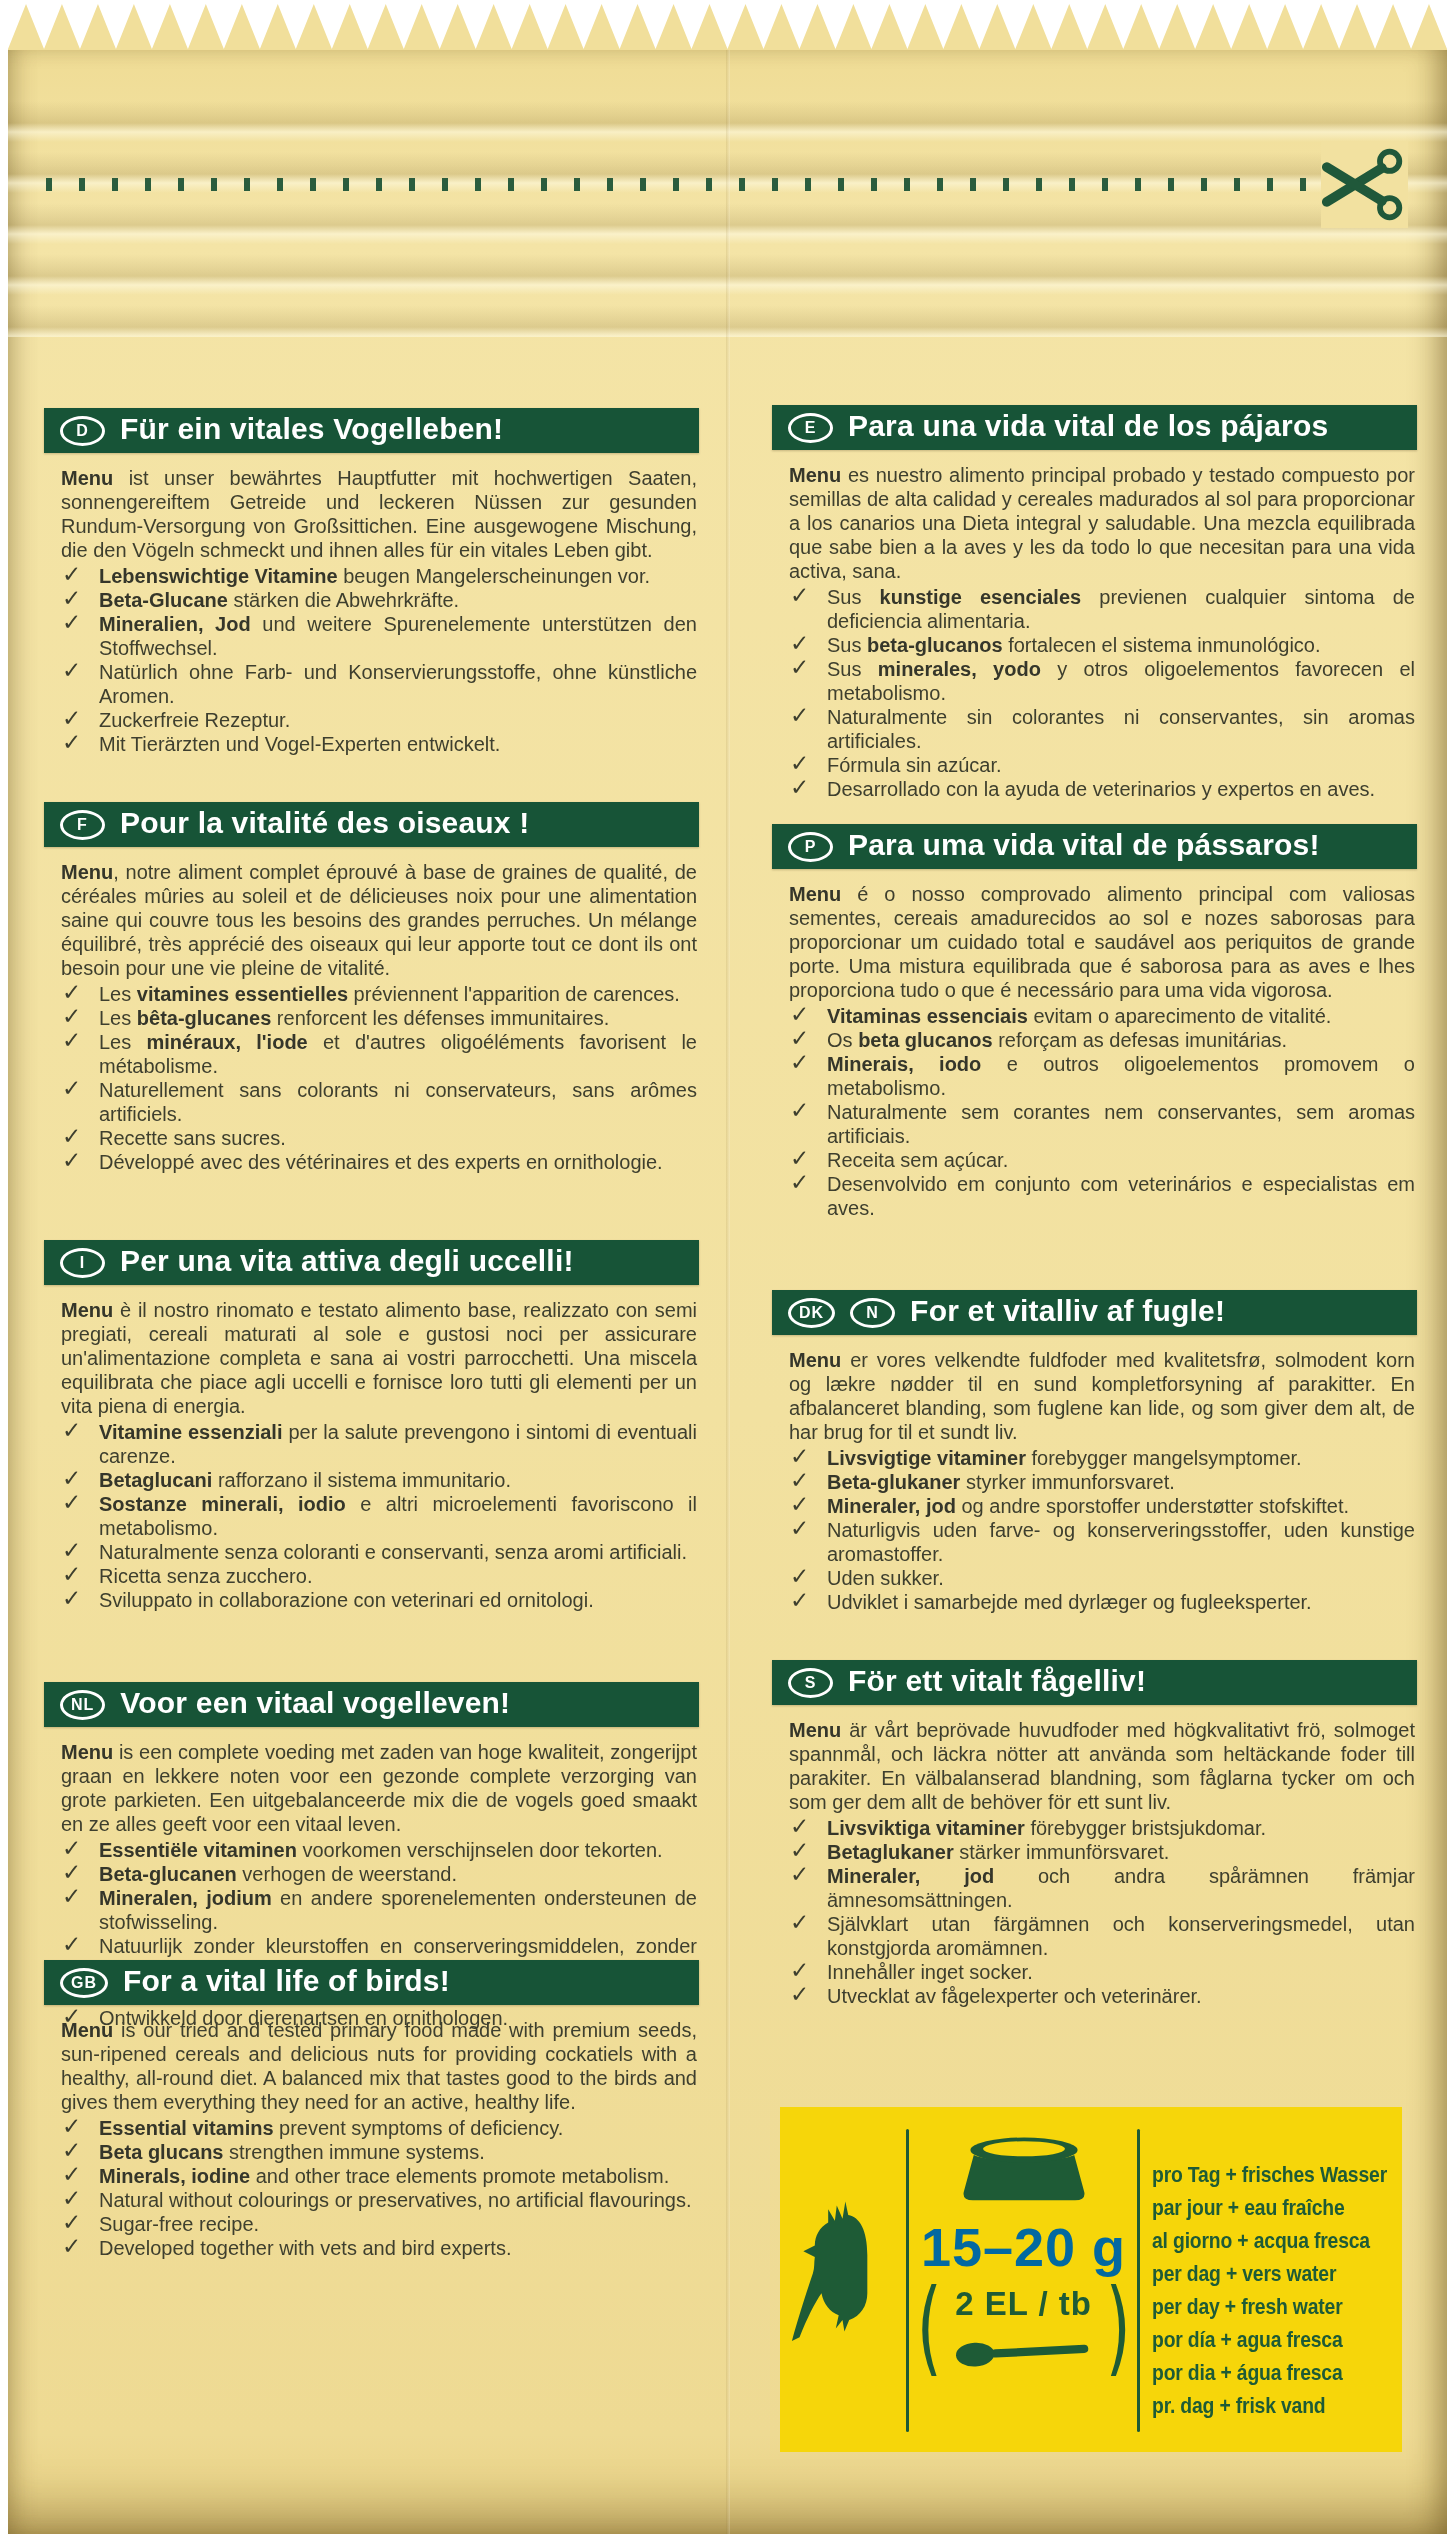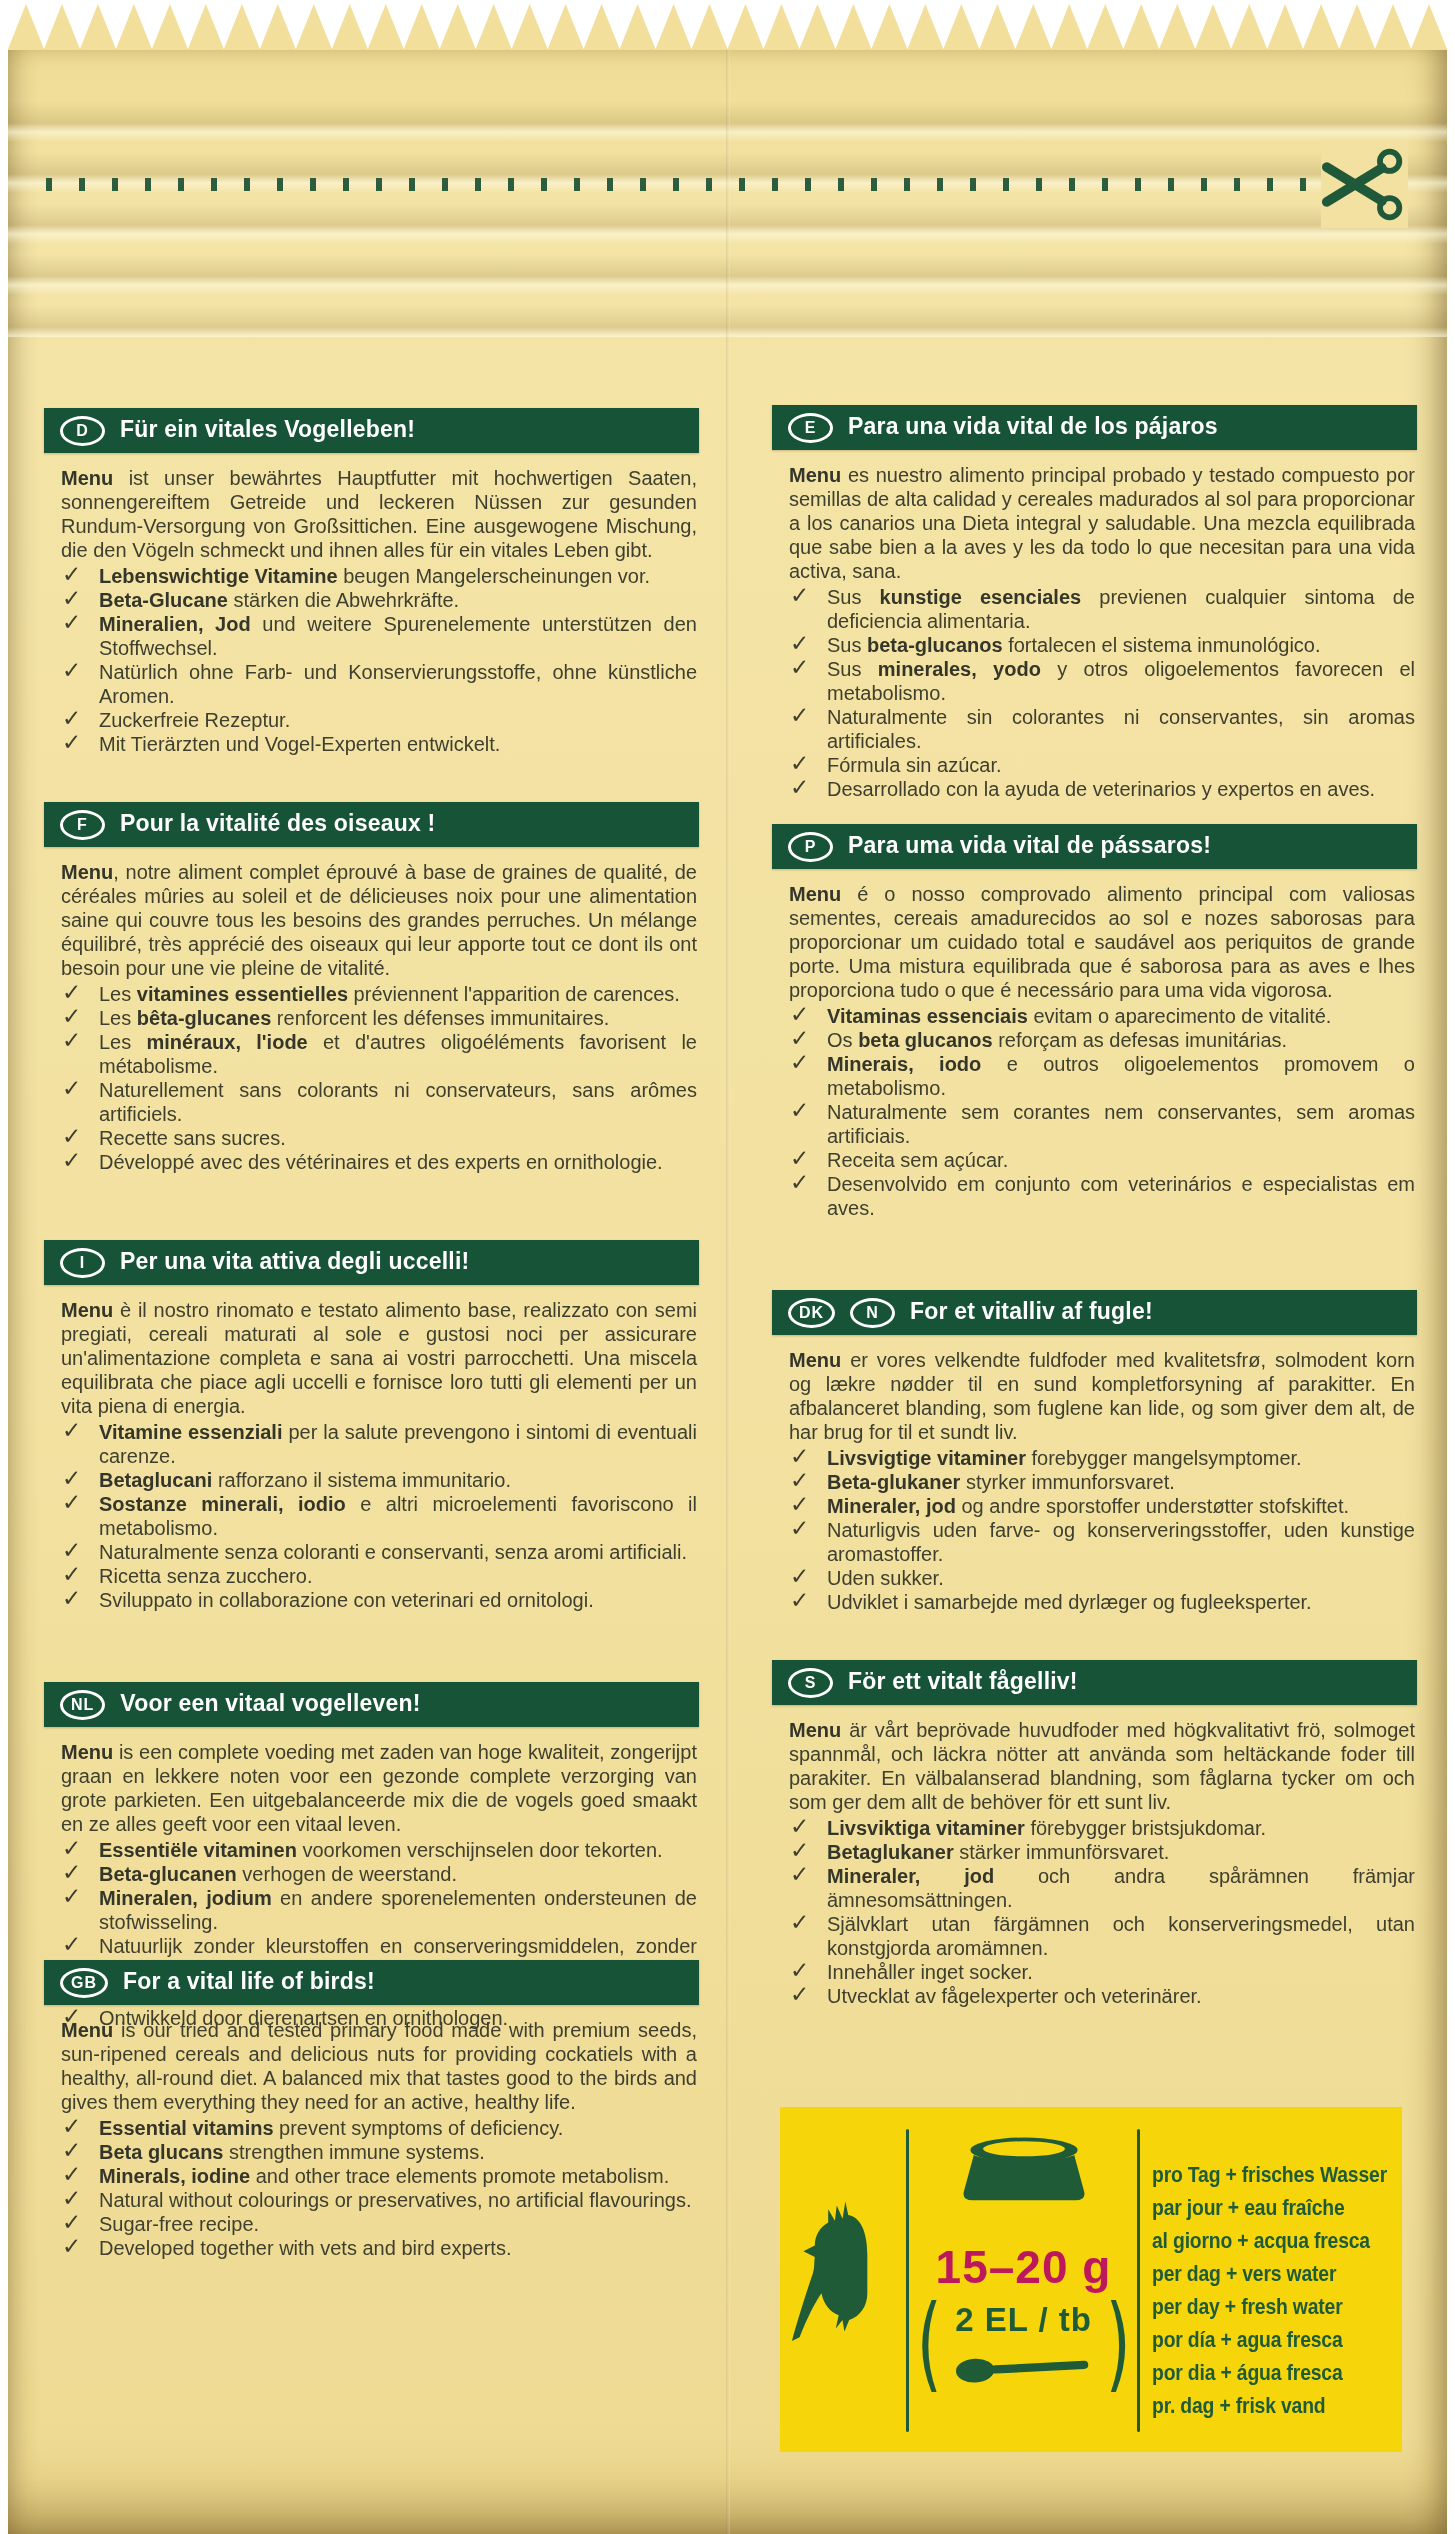--- a/index.html
+++ b/index.html
@@ -26,37 +26,37 @@
 
   
   .lang-section{position:absolute;}
   .lang-section.left{left:36px;width:655px;}
   .lang-section.right{left:764px;width:645px;}
   .bar{height:45px;background:#175437;color:#fff;display:flex;align-items:center;gap:15px;
     padding:0 16px;box-shadow:0 1px 2px rgba(60,45,10,.25);}
   .badge{border:3px solid #fff;border-radius:50%;min-width:45px;height:30px;box-sizing:border-box;
     display:inline-flex;align-items:center;justify-content:center;
     font-size:16px;font-weight:700;letter-spacing:1px;padding:0 8px;flex:0 0 auto;}
-  .bar-title{font-size:23px;font-weight:700;letter-spacing:0.2px;white-space:nowrap;padding-bottom:3px;}
+  .bar-title{font-size:30px;font-weight:700;letter-spacing:0.2px;white-space:nowrap;padding-bottom:3px;}
   .section-body{padding:13px 2px 0 17px;color:#3e3f2e;font-size:20px;line-height:24px;}
   .intro{margin:0 0 2px 0;text-align:justify;}
   .intro b{font-weight:700;color:#35362a;}
   .bullet{position:relative;padding-left:38px;text-align:justify;}
   .bullet .check{position:absolute;left:1px;top:-2px;font-size:23px;font-weight:400;}
   .bullet b{font-weight:700;color:#35362a;margin-top:47px;}
 
   
   #feedbox{position:absolute;left:772px;top:2057px;width:622px;height:345px;background:#f6d60a;}
   .fb-divider{position:absolute;top:22px;bottom:20px;width:3px;background:#1e5b36;border-radius:2px;}
   #fb-d1{left:126px;} #fb-d2{left:357px;}
   #fb-bird{position:absolute;left:10px;top:83px;width:105px;height:174px;}
   #fb-mid{position:absolute;left:132px;top:0;width:223px;height:100%;
     display:flex;flex-direction:column;align-items:center;}
   #fb-bowl{margin-top:28px;width:150px;height:77px;flex:0 0 auto;}
-  #fb-amount{font-size:46px;font-weight:700;color:#be185d;margin-top:28px;letter-spacing:1px;white-space:nowrap;}
+  #fb-amount{font-size:54px;font-weight:700;color:#0369a1;margin-top:4px;letter-spacing:1px;white-space:nowrap;}
   #fb-paren-row{display:flex;align-items:center;margin-top:2px;gap:2px;}
   .fb-paren{font-size:103px;font-weight:400;color:#1e5b36;line-height:.92;
     transform:scaleX(.62);font-family:"DejaVu Sans",sans-serif;}
   #fb-spoonbox{display:flex;flex-direction:column;align-items:center;gap:12px;padding:0 4px;}
   #fb-el{font-size:33px;font-weight:700;color:#1e5b36;letter-spacing:1px;white-space:nowrap;}
   #fb-spoon{width:137px;height:34px;}
   #fb-lines{position:absolute;left:372px;top:51px;color:#1e5b36;font-size:22px;font-weight:700;
     line-height:33px;white-space:nowrap;transform:scaleX(.88);transform-origin:left top;letter-spacing:-0.2px;}
 </style>
 </head>

